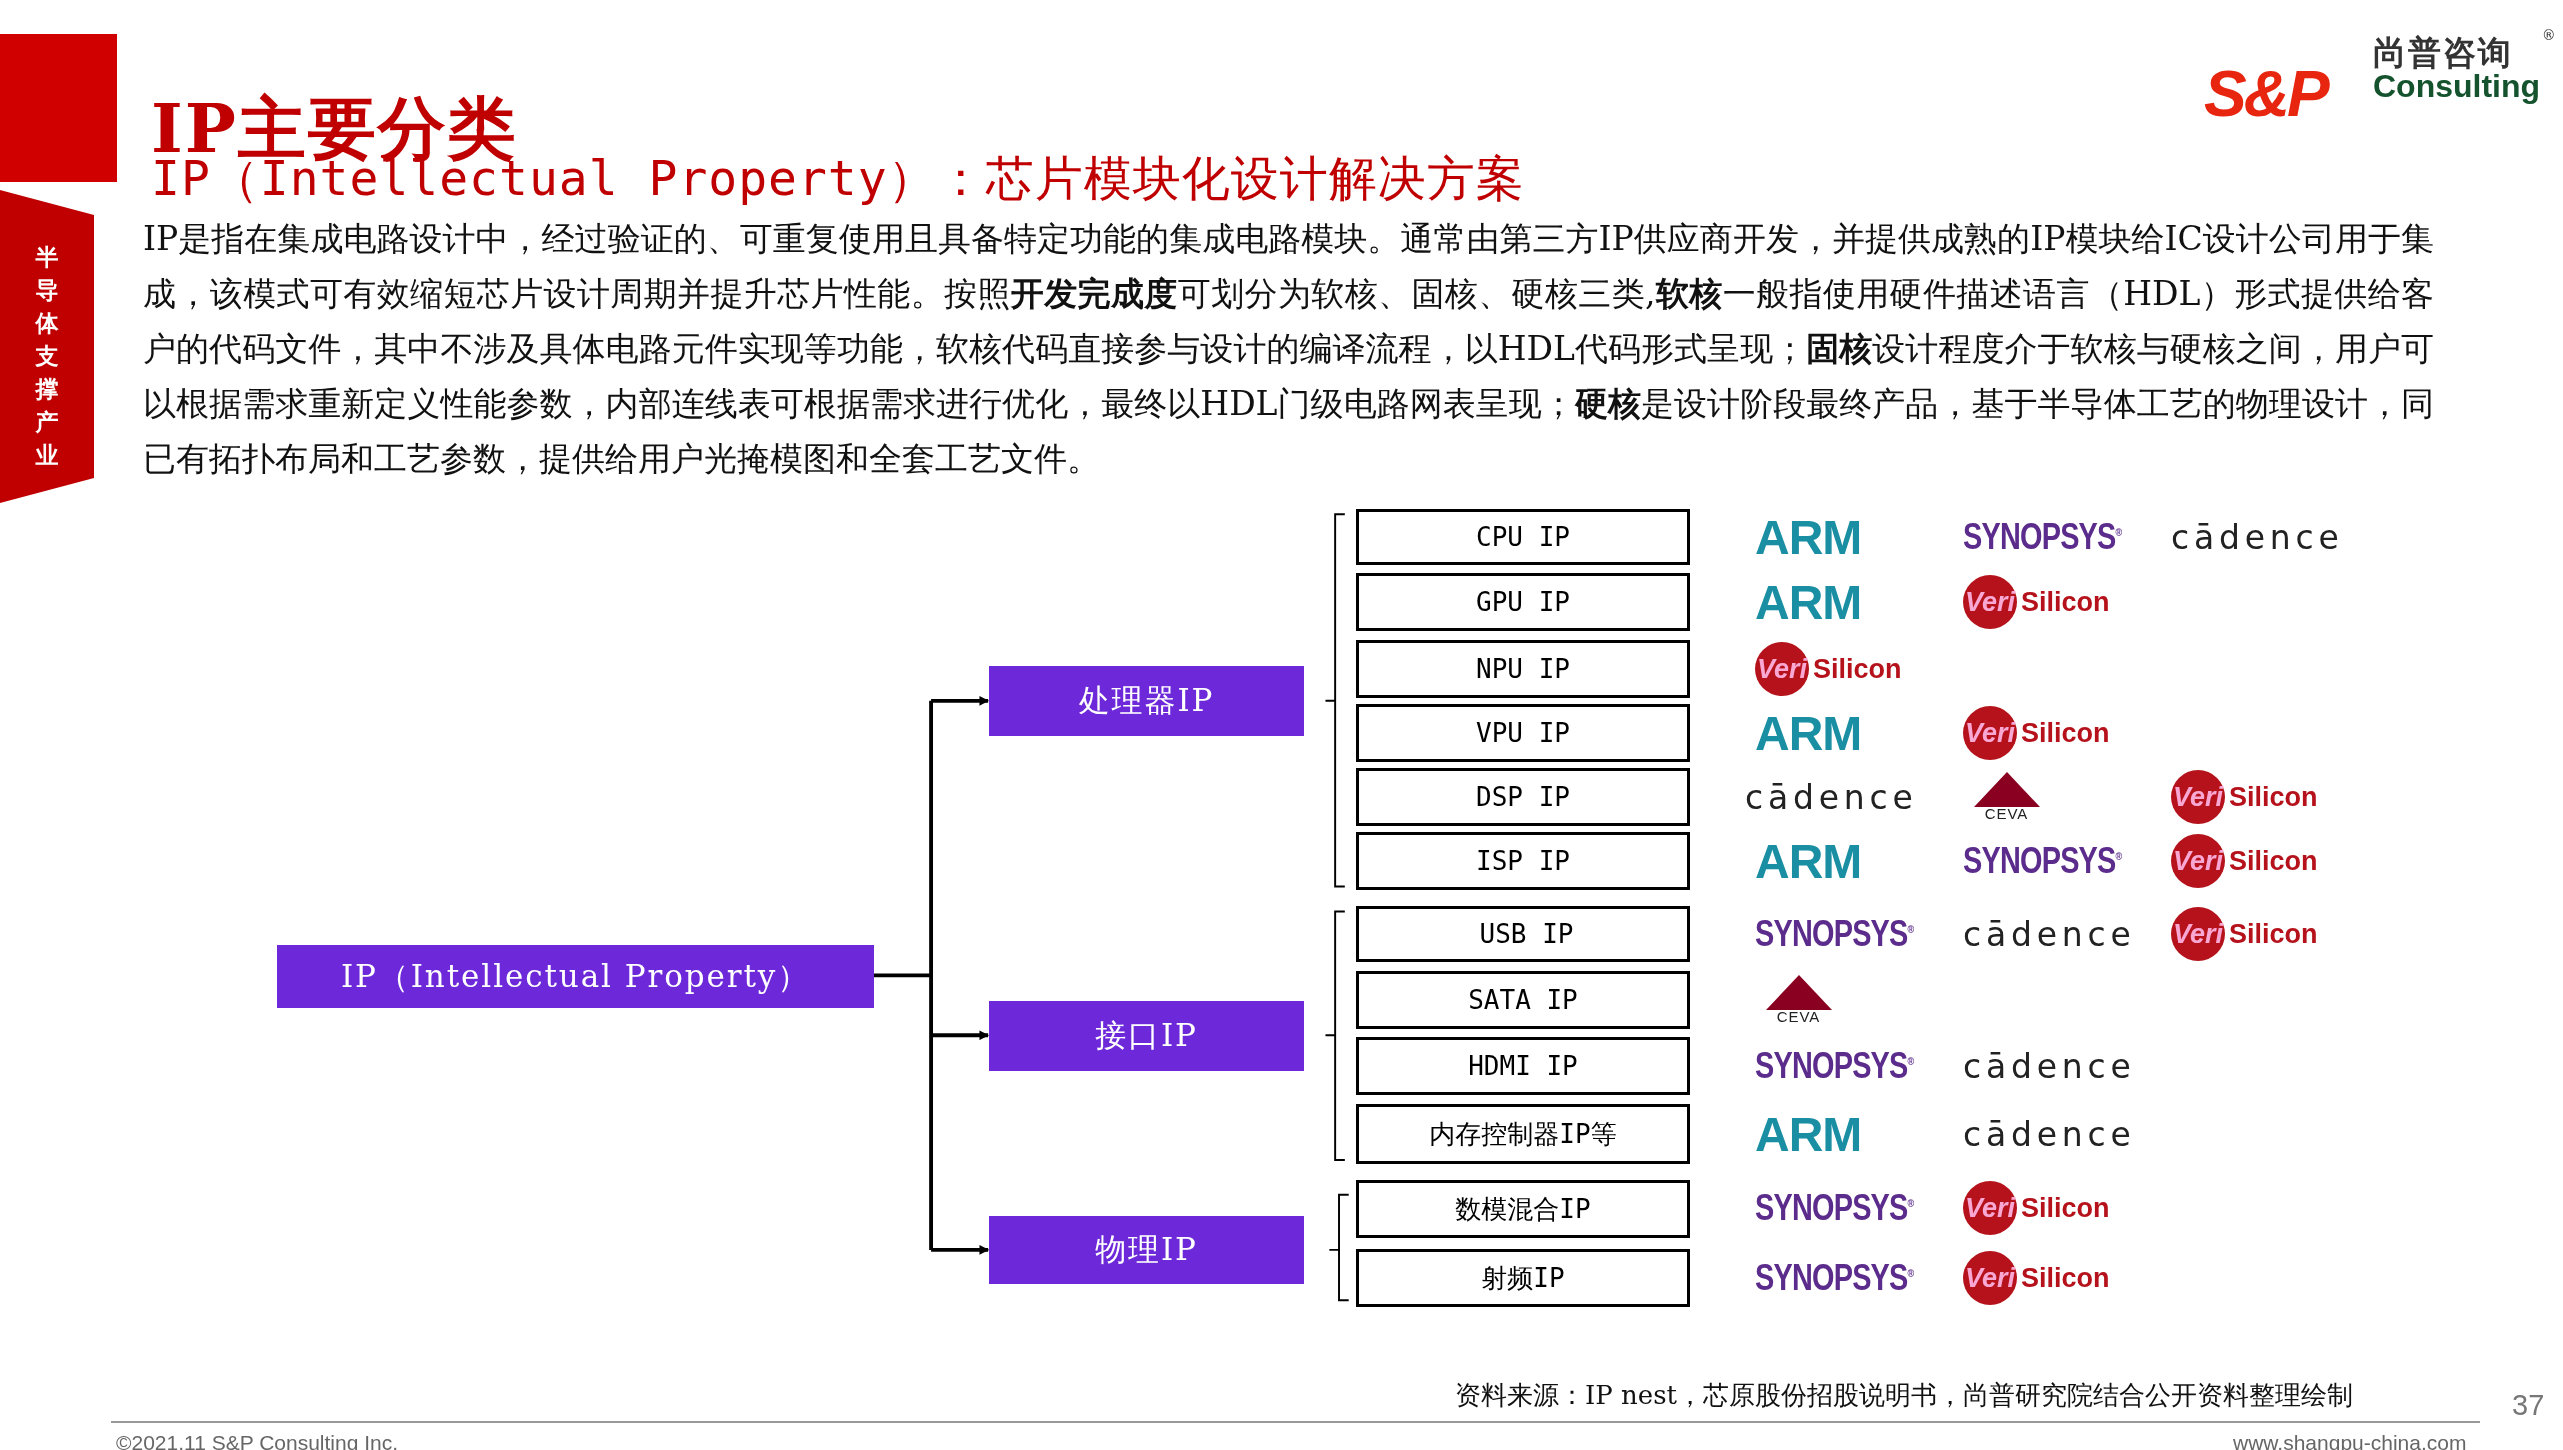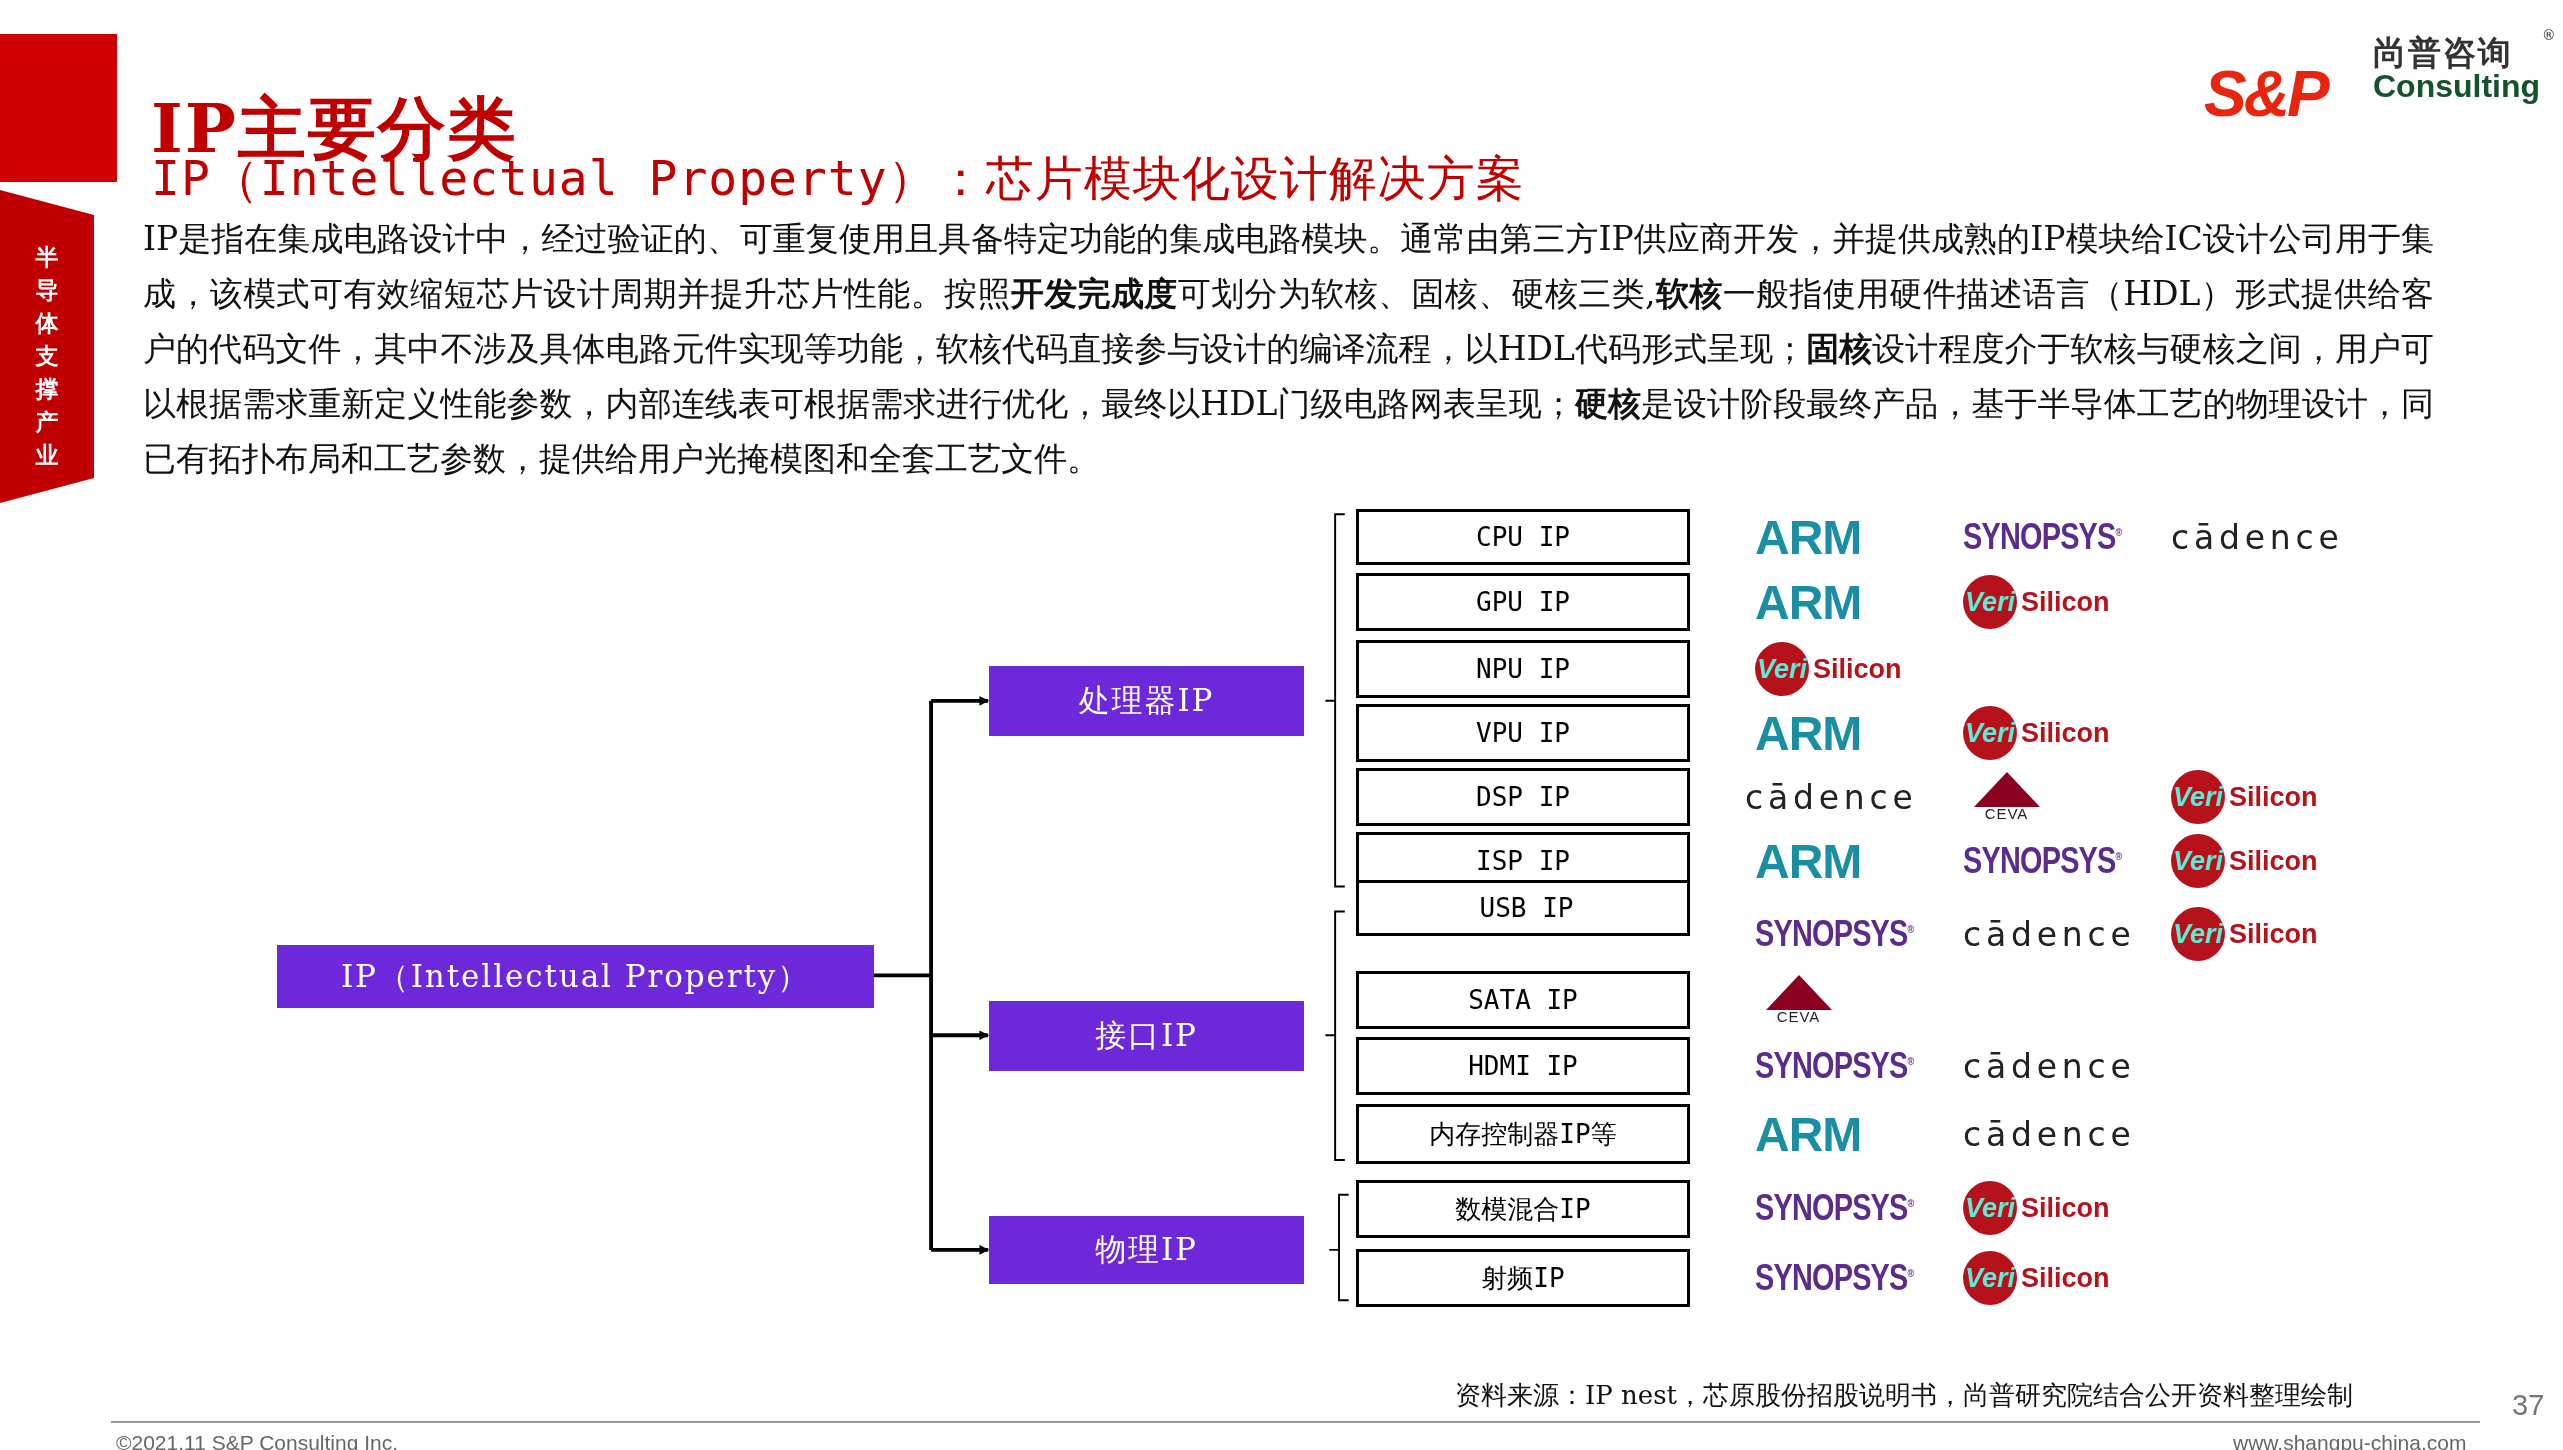--- a/index.html
+++ b/index.html
@@ -18,21 +18,21 @@
   #para{left:143px;top:211px;width:2291px;font-size:33px;line-height:55px;color:#111;font-family:"DejaVu Serif",serif;text-align:justify;}
   #para b{font-weight:bold;}
   .redbox{background:#6d28d9;color:#fff;display:flex;align-items:center;justify-content:center;font-size:31px;font-family:"DejaVu Serif",serif;letter-spacing:1.9px;}
   .leaf{position:absolute;left:1356px;width:334px;border:3.9px solid #000;background:#fff;display:flex;align-items:center;justify-content:center;font-size:26px;color:#000;font-family:"DejaVu Sans Mono",monospace;box-sizing:border-box;}
   .vendor{position:absolute;display:flex;align-items:center;height:54px;}
   .v-arm{font-family:"Liberation Sans",sans-serif;font-weight:900;font-size:48px;color:#1a8fa3;letter-spacing:-1px;}
   .v-syn{font-family:"Liberation Sans",sans-serif;font-weight:bold;font-size:37px;color:#5b2c8c;transform:scaleX(0.78);transform-origin:left center;letter-spacing:-1px;}
   .v-syn sup{font-size:11.6px;}
   .v-cad{font-family:"DejaVu Sans",sans-serif;font-size:33px;color:#222;letter-spacing:4.8px;}
   .v-veri{display:flex;align-items:center;}
-  .v-veri .circ{width:54px;height:54px;border-radius:50%;background:#b5121b;color:#5eead4;font-family:"Liberation Sans",sans-serif;font-weight:bold;font-size:27px;display:flex;align-items:center;justify-content:center;font-style:italic;}
+  .v-veri .circ{width:54px;height:54px;border-radius:50%;background:#b5121b;color:#f9a8d4;font-family:"Liberation Sans",sans-serif;font-weight:bold;font-size:27px;display:flex;align-items:center;justify-content:center;font-style:italic;}
   .v-veri .sil{font-family:"Liberation Sans",sans-serif;font-weight:bold;font-size:27px;color:#b5121b;margin-left:3.9px;}
   .v-ceva{display:flex;flex-direction:column;align-items:center;width:87px;}
   .v-ceva .tri{width:0;height:0;border-left:33px solid transparent;border-right:33px solid transparent;border-bottom:35px solid #8a0020;}
   .v-ceva .lbl{font-family:"Liberation Sans",sans-serif;font-weight:normal;font-size:15px;color:#222;letter-spacing:1px;margin-top:-1.9px;}
   #footer-line{left:111px;top:1421px;width:2369px;height:1.9px;background:#999;}
   #source{left:1455px;top:1378px;font-size:26px;color:#111;font-family:"DejaVu Serif",serif;white-space:nowrap;}
   #pagenum{left:2512px;top:1389px;font-size:29px;color:#777;font-family:"Liberation Sans",sans-serif;}
   #copyright{left:116px;top:1431px;font-size:21px;color:#666;font-family:"Liberation Sans",sans-serif;}
   #website{left:2233px;top:1431px;font-size:21px;color:#666;font-family:"Liberation Sans",sans-serif;}
 </style>
@@ -149,21 +149,21 @@
     </div>
     <div class="vendor" style="left: 1963px; top: 834px;">
       <div class="v-syn">SYNOPSYS<sup>®</sup></div>
     </div>
     <div class="vendor" style="left: 2171px; top: 834px;">
       <div class="v-veri">
         <span class="circ">Veri</span>
         <span class="sil">Silicon</span>
       </div>
     </div>
-    <div class="leaf" style="top: 880px; height: 56px; padding-left: 7px;">USB IP</div>
+    <div class="leaf" style="top: 906px; height: 56px; padding-left: 7px;">USB IP</div>
     <div class="vendor" style="left: 1755px; top: 907px;">
       <div class="v-syn">SYNOPSYS<sup>®</sup></div>
     </div>
     <div class="vendor" style="left: 1963px; top: 907px;">
       <div class="v-cad">cādence</div>
     </div>
     <div class="vendor" style="left: 2171px; top: 907px;">
       <div class="v-veri">
         <span class="circ">Veri</span>
         <span class="sil">Silicon</span>

